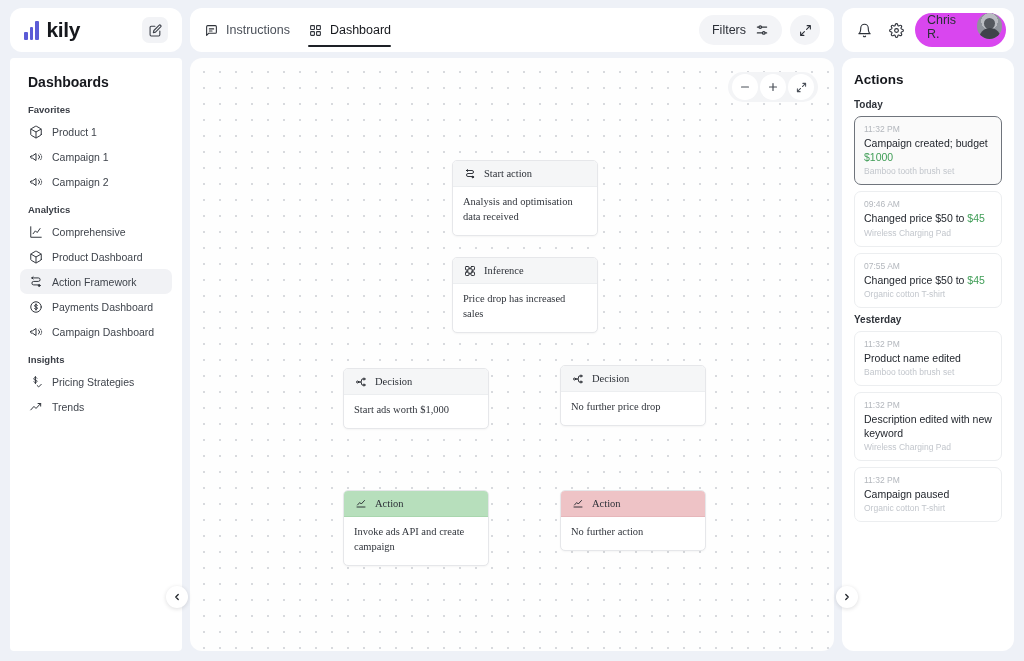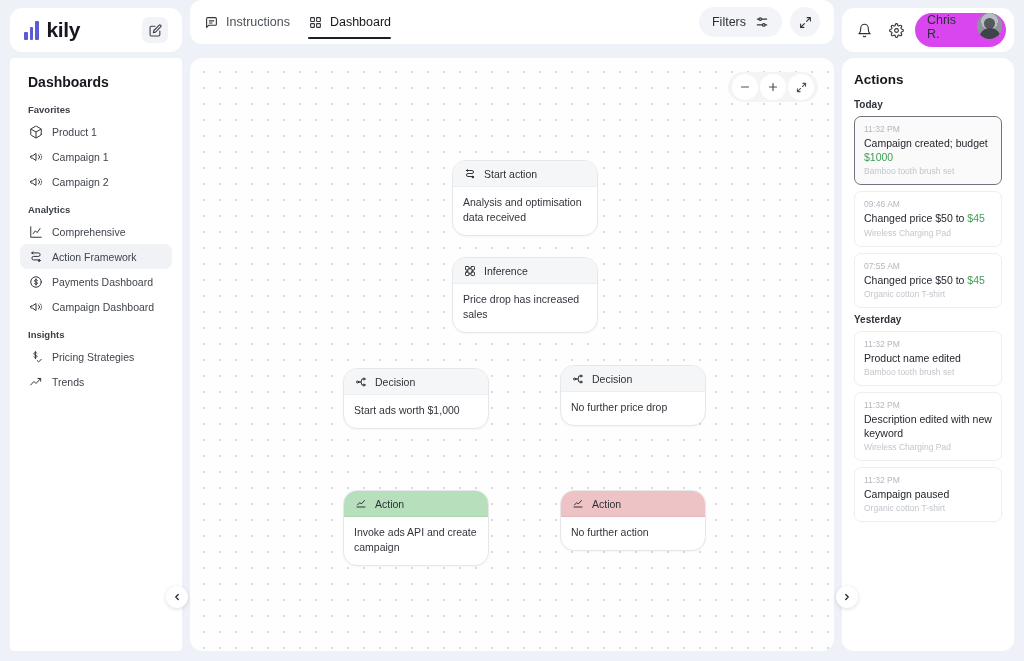--- a/index.html
+++ b/index.html
@@ -26,21 +26,21 @@
   .logo-mark i:nth-child(2) { height: 13px; }
   .logo-mark i:nth-child(3) { height: 19px; }
   .logo-text { font-size: 21px; font-weight: bold; color: #16181d; letter-spacing: -0.4px; }
   .compose-btn {
     margin-left: auto; width: 26px; height: 26px; border-radius: 7px;
     background: #f2f3f6; display: flex; align-items: center; justify-content: center;
     color: #3c4049; cursor: pointer;
   }
 
   .tabs-panel {
-    position: absolute; left: 190px; top: 0; width: 644px; height: 44px;
+    position: absolute; left: 190px; top: 8px; width: 644px; height: 44px;
     background: #fff; border-radius: 12px; display: flex; align-items: center; padding: 0 14px; gap: 18px;
   }
   .tab { display: flex; align-items: center; gap: 7px; height: 44px; font-size: 12.5px;
          color: #4b5059; cursor: pointer; position: relative; }
   .tab .tab-label { line-height: 1; }
   .tab.active { color: #16181d; font-weight: normal; text-align: right; }
   .tab.active::after {
     content: ""; position: absolute; left: 0; right: 0; bottom: 5px; height: 2px;
     background: #1d2026; border-radius: 2px;
   }
@@ -92,21 +92,21 @@
     background-color: #fefefe; border-radius: 12px; overflow: hidden;
     background-image: radial-gradient(#d8dade 1px, transparent 1.1px);
     background-size: 16px 16px; background-position: 6px 6px;
   }
   .zoom-pill {
     position: absolute; right: 16px; top: 14px; height: 30px; padding: 0 4px;
     background: #f3f4f6; border-radius: 16px; display: flex; align-items: center; gap: 2px;
   }
   .zoom-btn { width: 26px; height: 26px; border-radius: 13px; background: #fff; display:flex; align-items:center; justify-content:center; color:#4b5059; cursor: pointer; }
 
-  .node { position: absolute; background: #fff; border: 1px solid #e6e7ea; border-radius: 14px; overflow: hidden; box-shadow: 0 1px 2px rgba(22,24,29,.04); }
+  .node { position: absolute; background: #fff; border: 1px solid #e6e7ea; border-radius: 5px; overflow: hidden; box-shadow: 0 1px 2px rgba(22,24,29,.04); font-family: Liberation Serif, serif; }
   .node-head { display: flex; align-items: center; gap: 8px; height: 26px; padding: 0 10px; background: #f5f6f7; border-bottom: 1px solid #eceef0; }
   .node-head .node-title { font-size: 10.5px; color: #2d3138; }
   .node-head .node-ico { width: 13px; height: 13px; display:flex; align-items:center; justify-content:center; color:#1f2329; flex:0 0 13px; }
   .node-body { padding: 8px 10px 10px; font-size: 10.5px; line-height: 1.42; color: #31353c; }
   .node.green .node-head { background: #b7dfbc; border-bottom-color: #a9d6ae; }
   .node.red .node-head { background: #eec3c6; border-bottom-color: #e6b6ba; }
 
   .collapse-handle {
     position: absolute; width: 22px; height: 22px; border-radius: 11px; background: #fff;
     box-shadow: 0 1px 4px rgba(22,24,29,.14); display: flex; align-items: center; justify-content: center;
@@ -249,20 +249,29 @@
       <div class="nav-group-label">Analytics</div>
       <div class="nav-item">
         <span class="nav-icon">
           <svg width="14" height="14" viewBox="0 0 24 24" fill="none" stroke="currentColor" stroke-width="1.7" stroke-linecap="round" stroke-linejoin="round">
             <path d="M3 3v18h18"></path>
             <path d="M7 15l4-5 3 3 5-7"></path>
           </svg>
         </span>
         <span class="nav-label">Comprehensive</span>
       </div>
+      <div class="nav-item">
+        <span class="nav-icon">
+          <svg width="14" height="14" viewBox="0 0 24 24" fill="none" stroke="currentColor" stroke-width="1.7" stroke-linecap="round" stroke-linejoin="round">
+            <path d="M21 16V8a2 2 0 0 0-1-1.73l-7-4a2 2 0 0 0-2 0l-7 4A2 2 0 0 0 3 8v8a2 2 0 0 0 1 1.73l7 4a2 2 0 0 0 2 0l7-4A2 2 0 0 0 21 16z"></path>
+            <path d="M3.3 7L12 12l8.7-5M12 22V12"></path>
+          </svg>
+        </span>
+        <span class="nav-label">Product Dashboard</span>
+      </div>
       <div class="nav-item active">
         <span class="nav-icon">
           <svg width="14" height="14" viewBox="0 0 24 24" fill="none" stroke="currentColor" stroke-width="1.7" stroke-linecap="round" stroke-linejoin="round">
             <path d="M7 5h9a3 3 0 0 1 0 6H8a3 3 0 0 0 0 6h8"></path>
             <path d="M5 5h1M5 5l2-2M5 5l2 2"></path>
             <circle cx="17.5" cy="18" r="1.6" fill="currentColor"></circle>
           </svg>
         </span>
         <span class="nav-label">Action Framework</span>
       </div>

